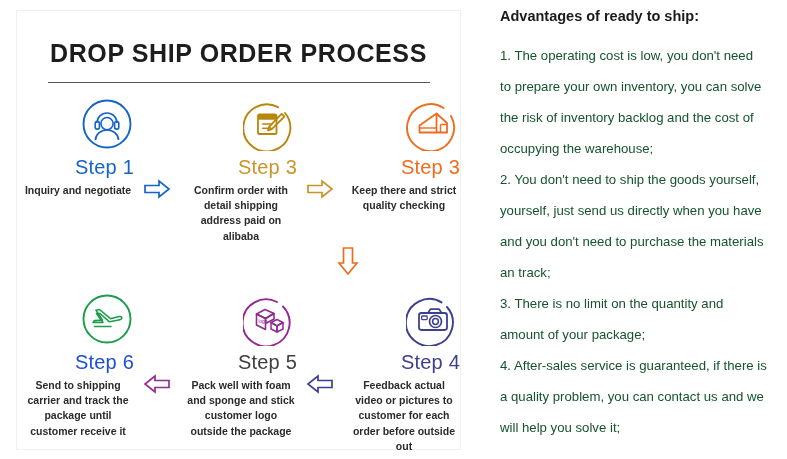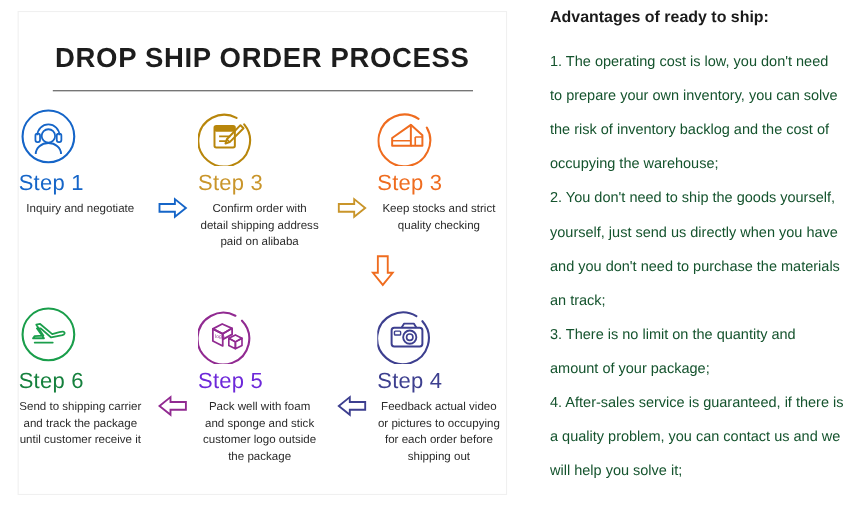--- a/index.html
+++ b/index.html
@@ -57,21 +57,21 @@
     justify-content: center;
   }
   .row-2 {
     margin-top: 16px;
   }
 
   .step {
     width: 122px;
     display: flex;
     flex-direction: column;
-    align-items: flex-start;
+    align-items: flex-end;
     text-align: center;
   }
   .icon-circle {
     width: 54px;
     height: 54px;
     border-radius: 50%;
     display: flex;
     align-items: center;
     justify-content: center;
     box-sizing: border-box;
@@ -81,21 +81,21 @@
     font-weight: 400;
     margin-top: 5px;
     letter-spacing: 0.2px;
     line-height: 1.1;
   }
   .step-desc {
     font-size: 10.5px;
     color: #2b2b2b;
     line-height: 1.45;
     margin-top: 5px;
-    font-weight: 400;
+    font-weight: 700;
     width: 112px;
   }
 
   .arrow-cell {
     width: 46px;
     display: flex;
     align-items: flex-start;
     justify-content: center;
     padding-top: 82px;
     flex: none;
@@ -195,41 +195,41 @@
             <svg width="54" height="54" viewBox="0 0 54 54">
               <path d="M45 19 A23.5 23.5 0 1 1 37.5 11" fill="none" stroke="#ef6c1f" stroke-width="1.9" stroke-linecap="round"></path>
               <path d="M13.5 35.5 L13.5 28.5 L30.5 16.5 L30.5 35.5 Z" fill="none" stroke="#ef6c1f" stroke-width="1.8" stroke-linejoin="round"></path>
               <path d="M30.5 16.5 L41 26 L41 35.5 L30.5 35.5" fill="none" stroke="#ef6c1f" stroke-width="1.8" stroke-linejoin="round"></path>
               <line x1="34.5" y1="27.5" x2="41" y2="27.5" stroke="#ef6c1f" stroke-width="1.5"></line>
               <line x1="34.5" y1="27.5" x2="34.5" y2="35.5" stroke="#ef6c1f" stroke-width="1.5"></line>
               <line x1="13.5" y1="31" x2="30.5" y2="31" stroke="#ef6c1f" stroke-width="1.4"></line>
             </svg>
           </div>
           <div class="step-label" style="color:#ef6c1f;">Step 3</div>
-          <div class="step-desc">Keep stocks and strict quality checking</div>
+          <div class="step-desc">Keep there and strict quality checking</div>
         </div>
       </div>
 
       <div class="v-arrow-wrap pos">
         <svg width="22" height="30" viewBox="0 0 22 30">
           <path d="M6.5 2 H15.5 V17 H20 L11 28 L2 17 H6.5 Z" fill="none" stroke="#ef6c1f" stroke-width="1.7" stroke-linejoin="miter"></path>
         </svg>
       </div>
 
       <div class="row row-2">
 
         <div class="step">
           <div class="icon-circle">
             <svg width="54" height="54" viewBox="0 0 54 54">
               <circle cx="27" cy="27" r="23.5" fill="none" stroke="#1a9e4b" stroke-width="1.9"></circle>
               <path d="M13 30.5 L23 30.5 L16.5 21.5 L20 21.5 L29.5 29.8 L37.5 28.2 C40.5 27.7 42 26.9 41.8 25.6 C41.6 24.4 39.8 24.1 37 24.9 L30.5 26.7 L19.5 17.5 L16 18.2 L22.5 28.1 L14.5 28.6 Z" fill="none" stroke="#1a9e4b" stroke-width="1.6" stroke-linejoin="round"></path>
               <path d="M14.5 34.5 L31 34.5" fill="none" stroke="#1a9e4b" stroke-width="1.5" stroke-linecap="round"></path>
             </svg>
           </div>
-          <div class="step-label" style="color:#15803d;">Step 6</div>
+          <div class="step-label" style="color:#1d4ed8;">Step 6</div>
           <div class="step-desc">Send to shipping carrier and track the package until customer receive it</div>
         </div>
 
         <div class="arrow-cell">
           <svg width="28" height="20" viewBox="0 0 28 20">
             <path d="M26 6.5 H12 V2 L2 10 L12 18 V13.5 H26 Z" fill="none" stroke="#912a91" stroke-width="1.7" stroke-linejoin="miter"></path>
           </svg>
         </div>
 
         <div class="step">
@@ -238,21 +238,21 @@
               <path d="M40 14.5 A23.5 23.5 0 1 1 34 10" fill="none" stroke="#912a91" stroke-width="1.9" stroke-linecap="round"></path>
               <path d="M13.5 22 L22 17.5 L31 21.5 L22.5 26.5 Z" fill="none" stroke="#912a91" stroke-width="1.6" stroke-linejoin="round"></path>
               <path d="M13.5 22 L13.5 33 L22.5 37.5 L22.5 26.5 Z" fill="none" stroke="#912a91" stroke-width="1.6" stroke-linejoin="round"></path>
               <path d="M31 21.5 L31 27 L22.5 31.5 L22.5 26.5 Z" fill="none" stroke="#912a91" stroke-width="1.6" stroke-linejoin="round"></path>
               <text x="15.5" y="30.6" font-family="'Liberation Sans', sans-serif" font-size="4.6" fill="#912a91">logo</text>
               <path d="M28 30.5 L34 27.5 L40 30.5 L34 33.8 Z" fill="none" stroke="#912a91" stroke-width="1.5" stroke-linejoin="round"></path>
               <path d="M28 30.5 L28 37 L34 40 L34 33.8 Z" fill="none" stroke="#912a91" stroke-width="1.5" stroke-linejoin="round"></path>
               <path d="M40 30.5 L40 37 L34 40 L34 33.8 Z" fill="none" stroke="#912a91" stroke-width="1.5" stroke-linejoin="round"></path>
             </svg>
           </div>
-          <div class="step-label" style="color:#6d28d9;">Step 5</div>
+          <div class="step-label" style="color:#404040;">Step 5</div>
           <div class="step-desc">Pack well with foam and sponge and stick customer logo outside the package</div>
         </div>
 
         <div class="arrow-cell">
           <svg width="28" height="20" viewBox="0 0 28 20">
             <path d="M26 6.5 H12 V2 L2 10 L12 18 V13.5 H26 Z" fill="none" stroke="#3d3f8f" stroke-width="1.7" stroke-linejoin="miter"></path>
           </svg>
         </div>
 
         <div class="step">
@@ -260,21 +260,21 @@
             <svg width="54" height="54" viewBox="0 0 54 54">
               <path d="M41 15 A23.5 23.5 0 1 1 35.5 10.4" fill="none" stroke="#3d3f8f" stroke-width="1.9" stroke-linecap="round"></path>
               <rect x="13" y="21" width="28" height="17" rx="2.4" fill="none" stroke="#3d3f8f" stroke-width="1.8"></rect>
               <path d="M22 21 L24.4 17.2 L33.2 17.2 L35.6 21" fill="none" stroke="#3d3f8f" stroke-width="1.7" stroke-linejoin="round"></path>
               <circle cx="29.5" cy="29.5" r="6" fill="none" stroke="#3d3f8f" stroke-width="1.7"></circle>
               <circle cx="29.5" cy="29.5" r="2.9" fill="none" stroke="#3d3f8f" stroke-width="1.5"></circle>
               <rect x="15.6" y="24" width="5.6" height="3.6" rx="0.8" fill="none" stroke="#3d3f8f" stroke-width="1.3"></rect>
             </svg>
           </div>
           <div class="step-label" style="color:#3d3f8f;">Step 4</div>
-          <div class="step-desc">Feedback actual video or pictures to occupying for each order before shipping out</div>
+          <div class="step-desc">Feedback actual video or pictures to customer for each order before outside out</div>
         </div>
       </div>
     </div>
   </div>
 
   <div class="advantages">
     <div class="adv-title">Advantages of ready to ship:</div>
     <div>
       <div class="adv-line">1. The operating cost is low, you don't need</div>
       <div class="adv-line">to prepare your own inventory, you can solve</div>

